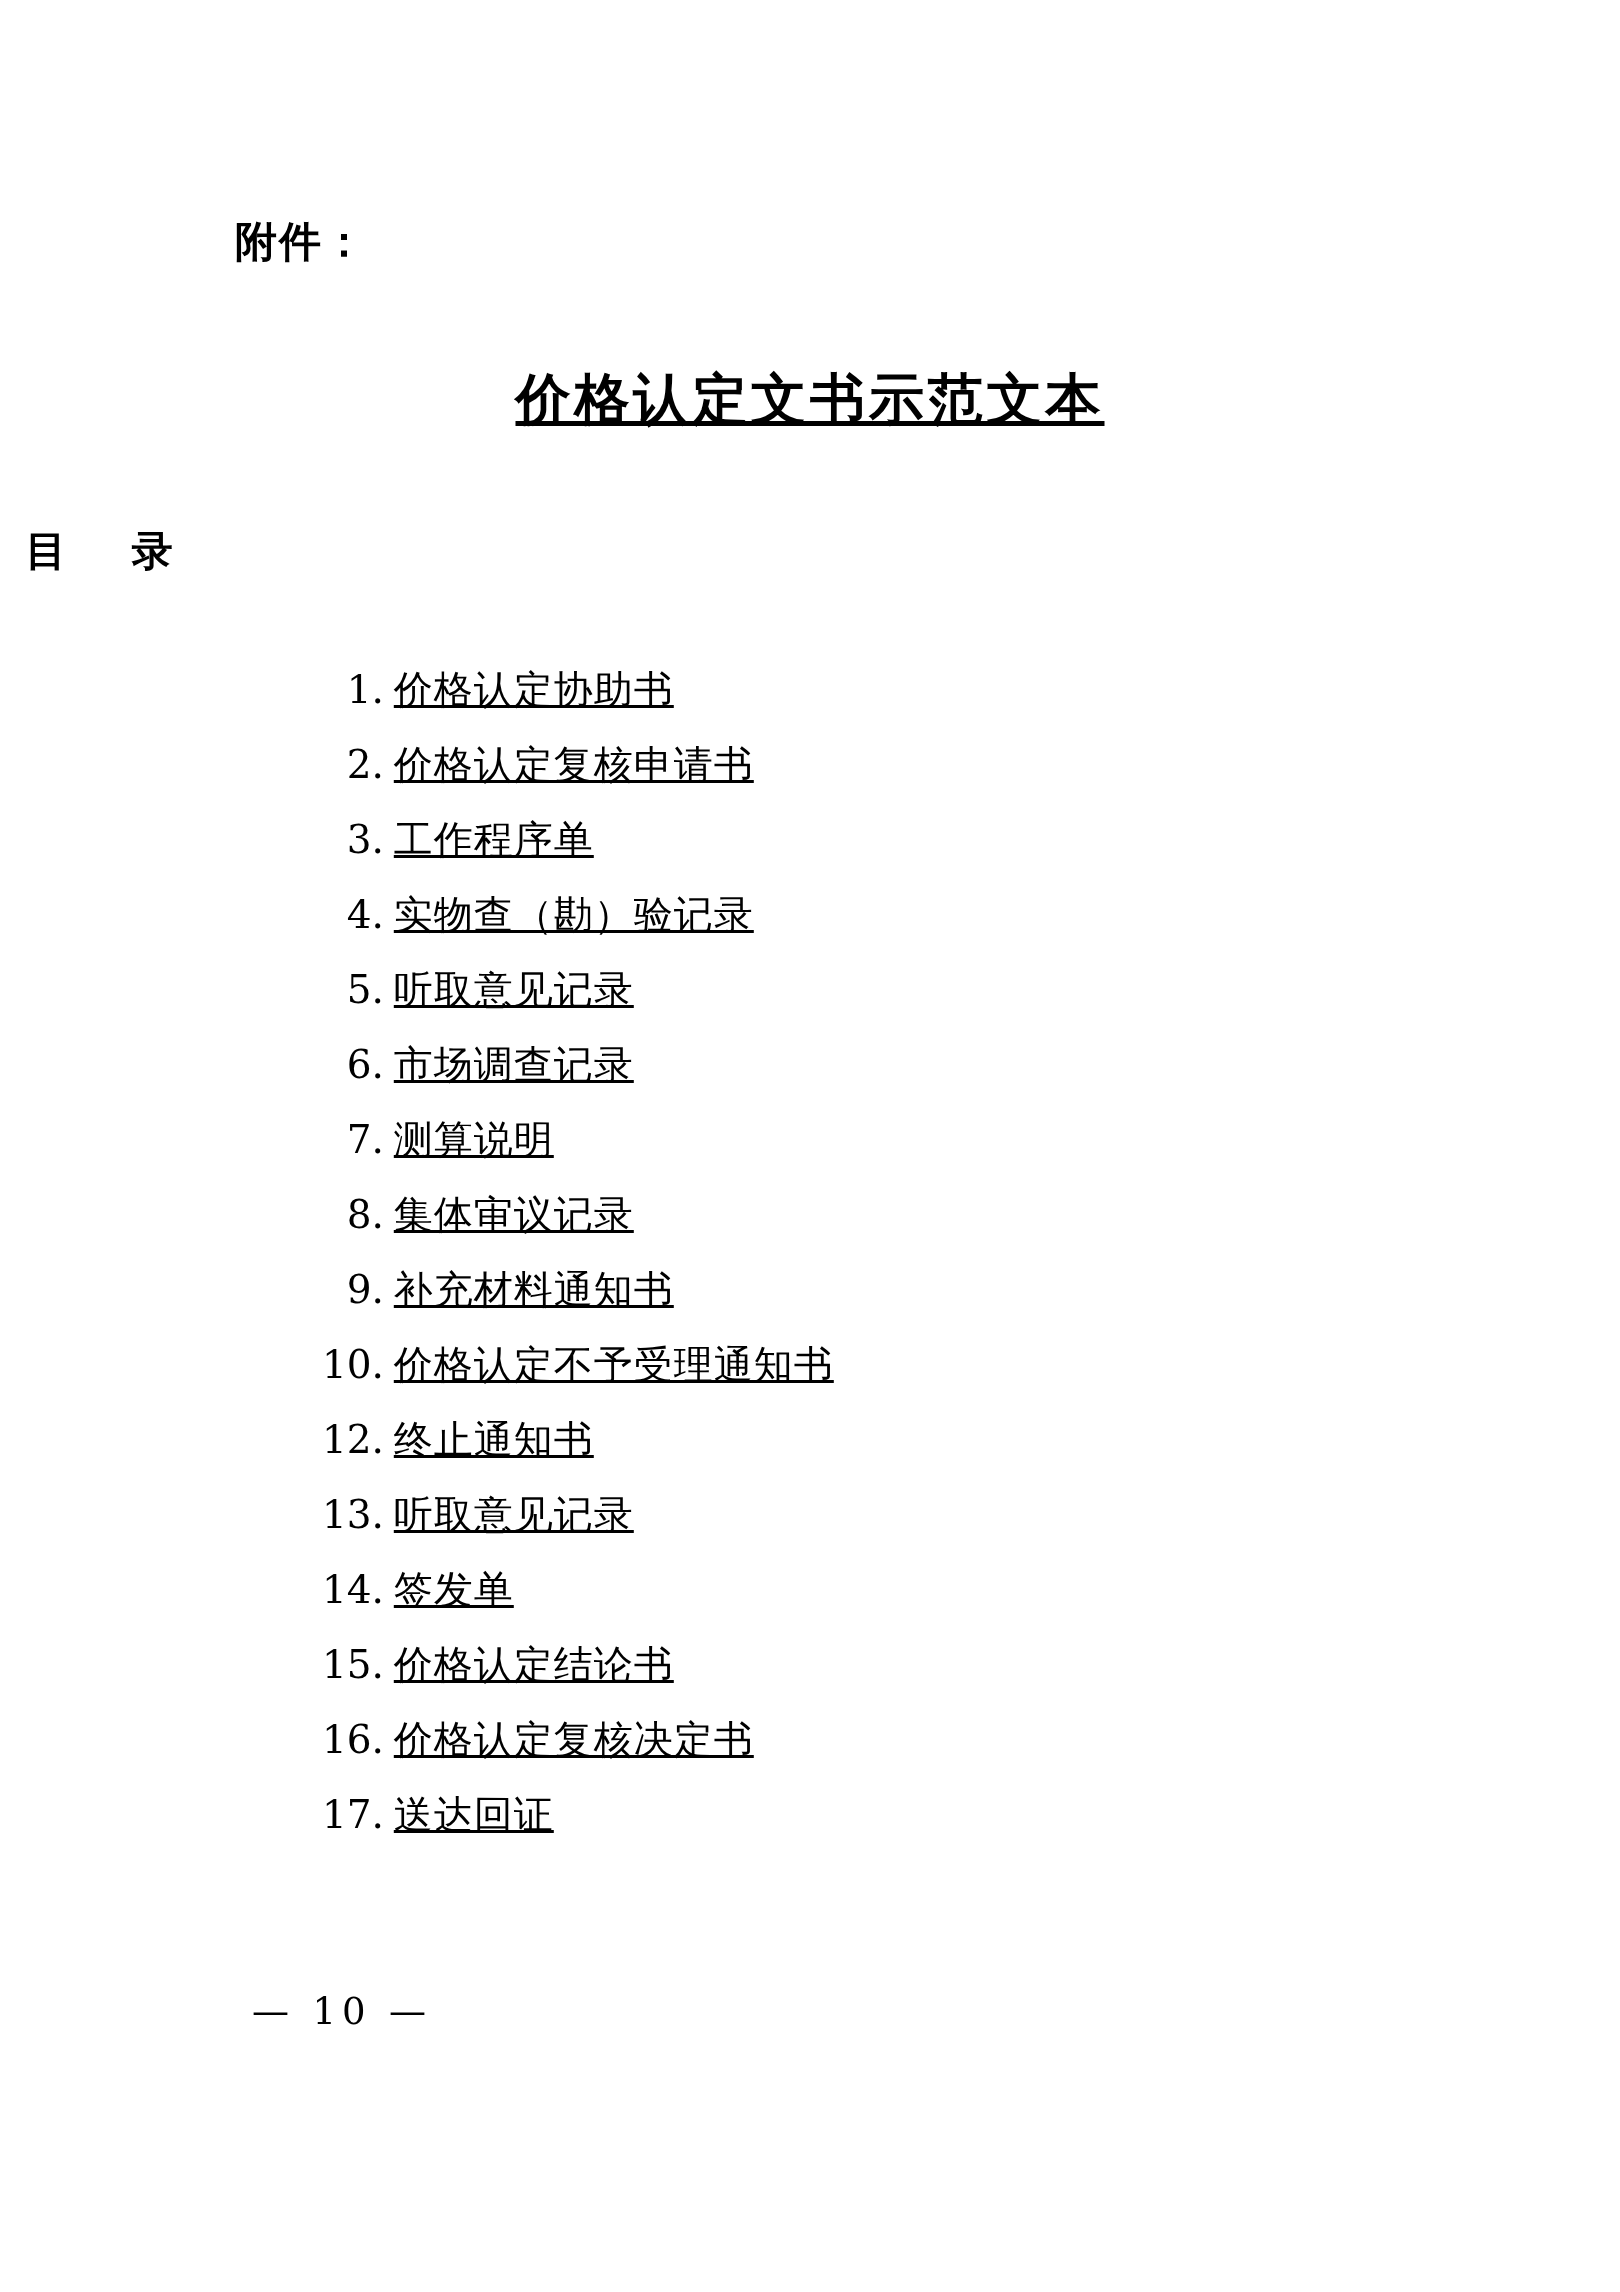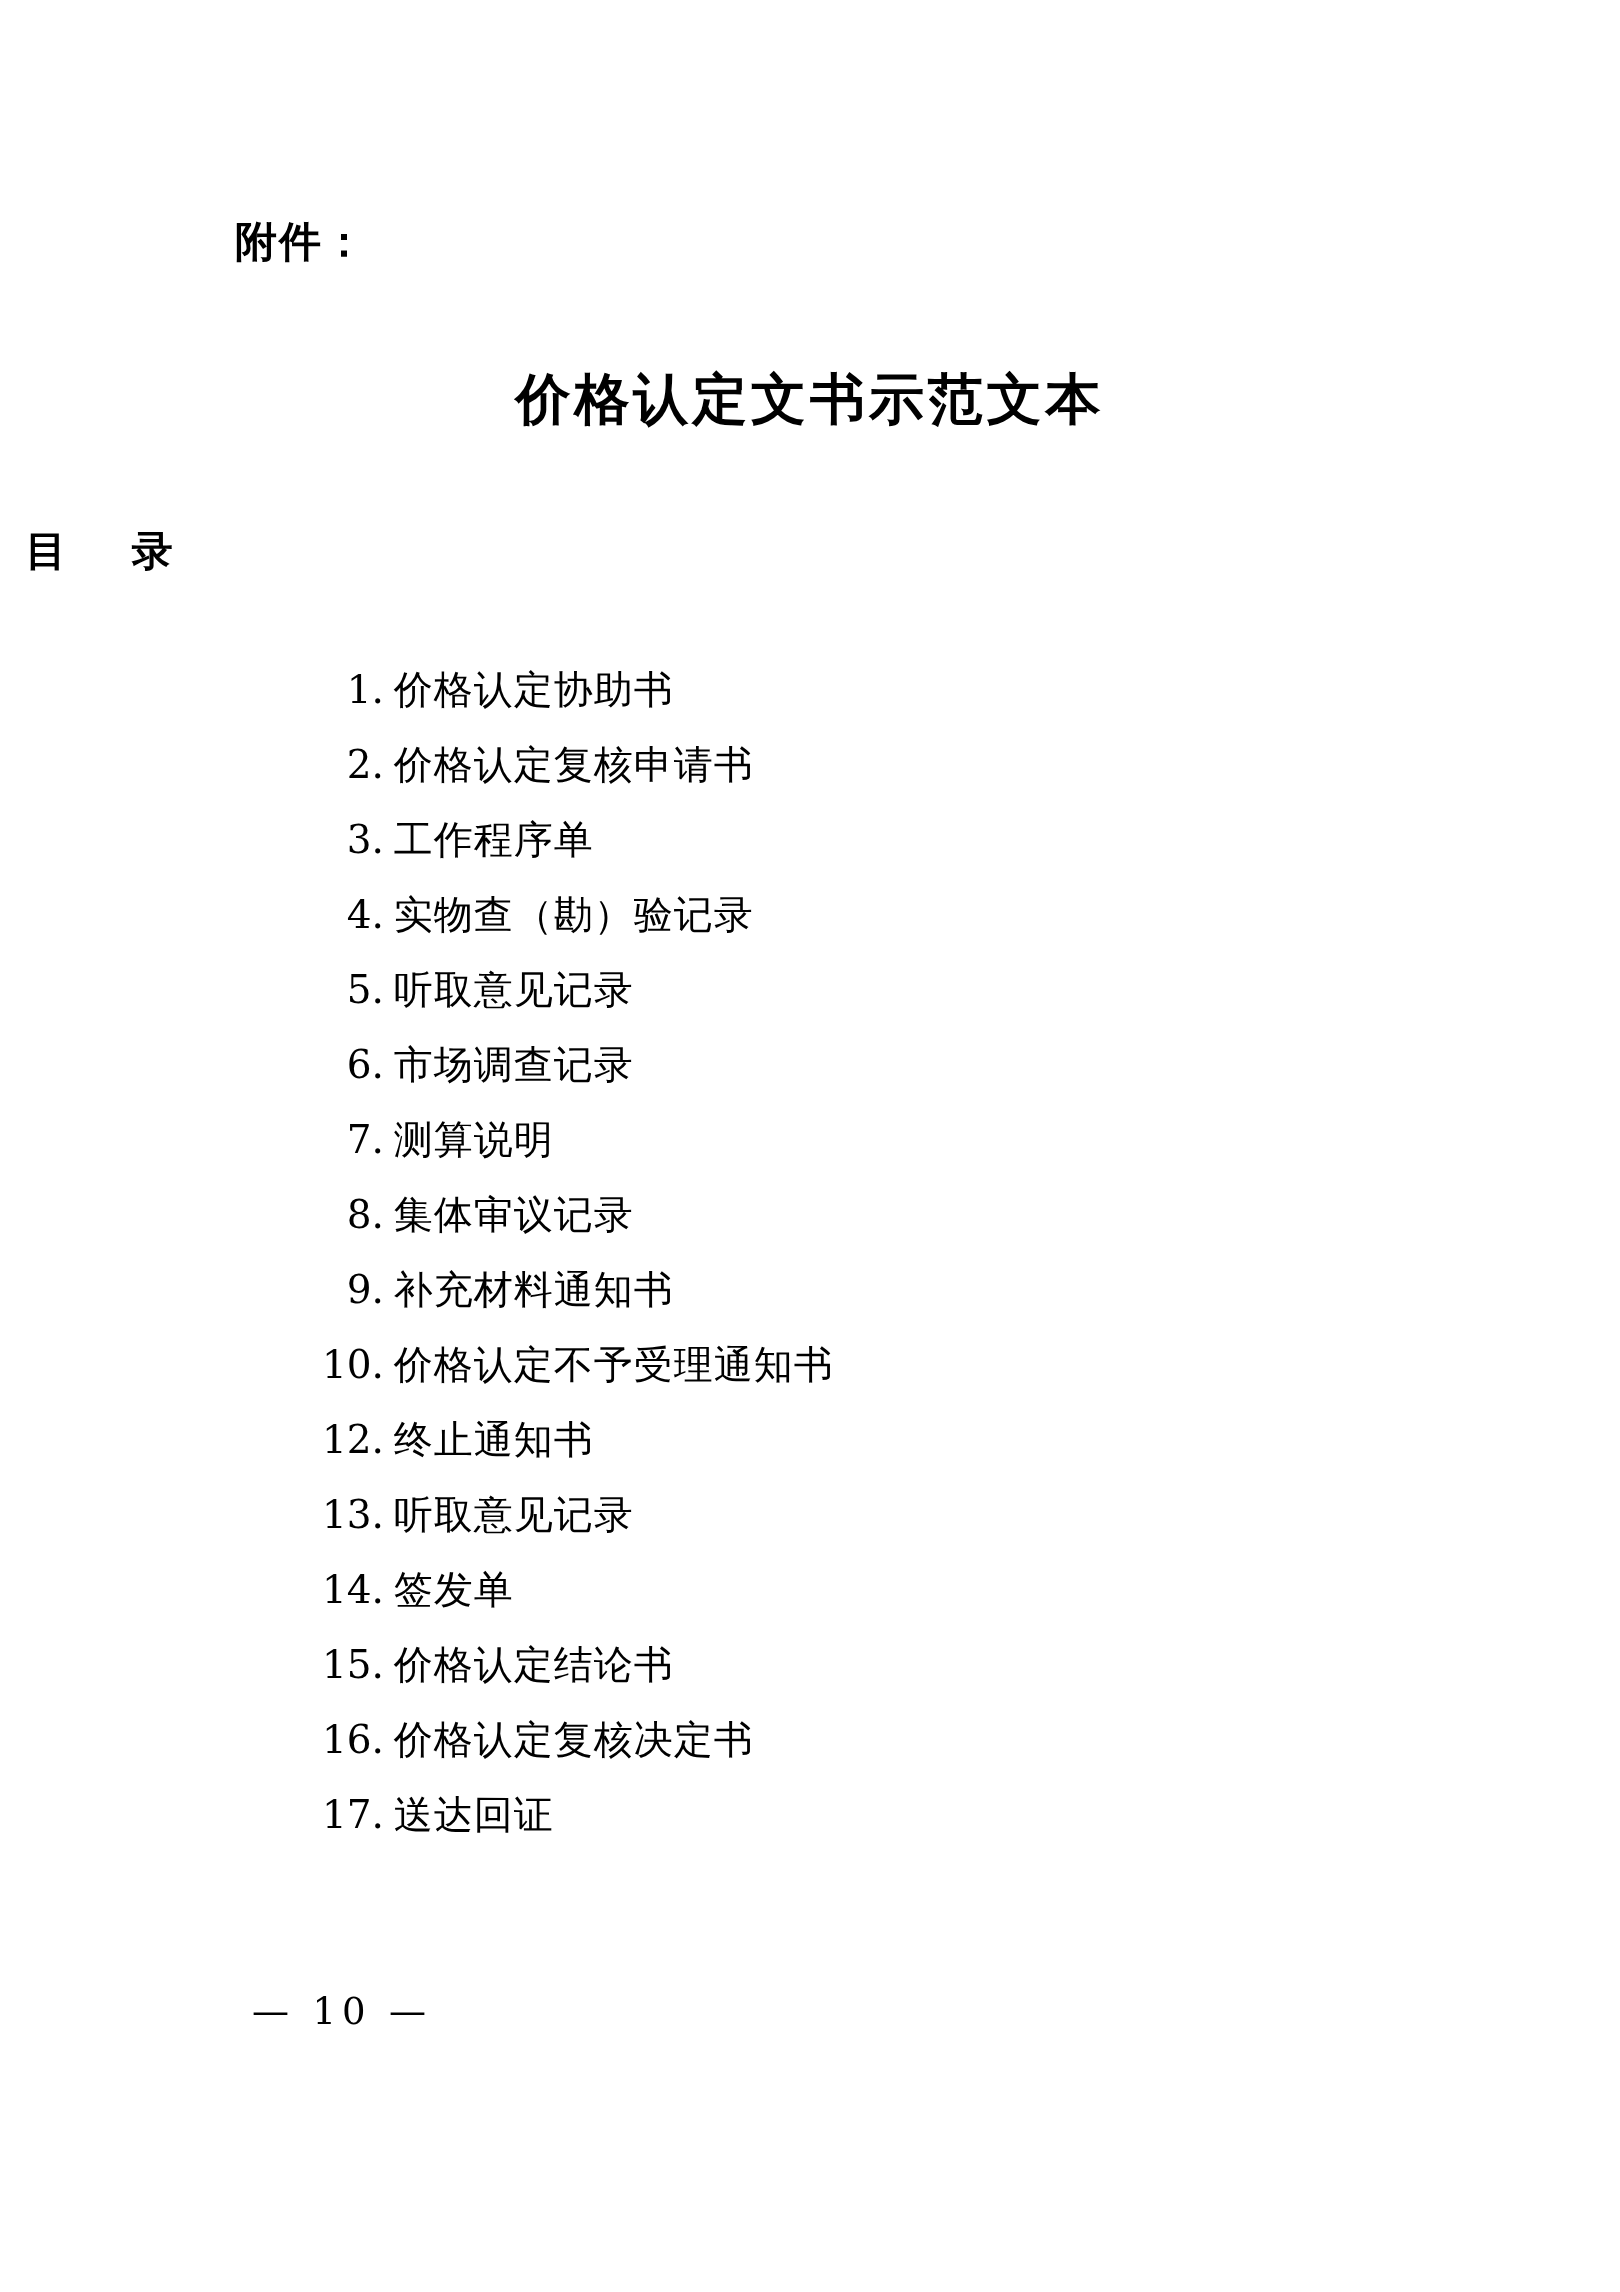--- a/index.html
+++ b/index.html
@@ -34,20 +34,21 @@
   .doc-title {
     position: absolute;
     left: 0;
     right: 0;
     top: 363px;
     text-align: center;
     font-size: 55px;
     font-weight: 700;
     letter-spacing: 3.9px;
     font-family: "DejaVu Serif", "Liberation Serif", serif;
+    text-decoration: underline;
   }
   .toc-heading {
     position: absolute;
     left: 0;
     right: 0;
     top: 524px;
     text-align: left;
     font-size: 41px;
     font-weight: 700;
     letter-spacing: 25.5px;
@@ -72,20 +73,21 @@
     display: inline-block;
     width: 90px;
     text-align: right;
     padding-right: 9.8px;
     font-family: "DejaVu Serif", "Liberation Serif", serif;
   }
   .toc-text {
     display: inline-block;
     letter-spacing: 1px;
     font-family: "DejaVu Serif", "Liberation Serif", serif;
+    text-decoration: underline;
   }
   .page-footer {
     position: absolute;
     left: 252px;
     top: 1990px;
     font-size: 37px;
     letter-spacing: 5.9px;
     font-family: "DejaVu Serif", "Liberation Serif", serif;
   }
 </style>

